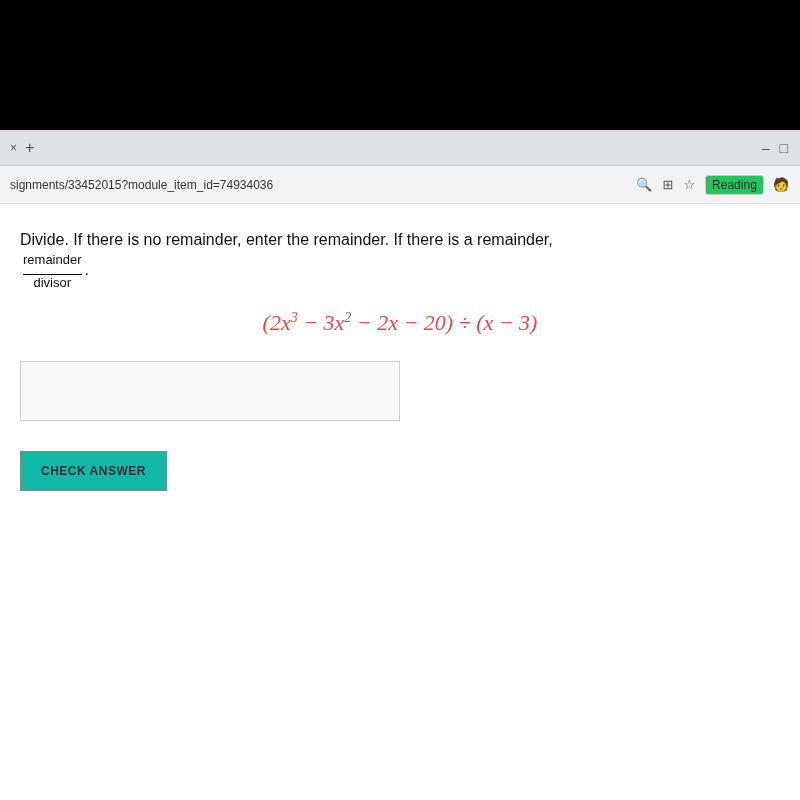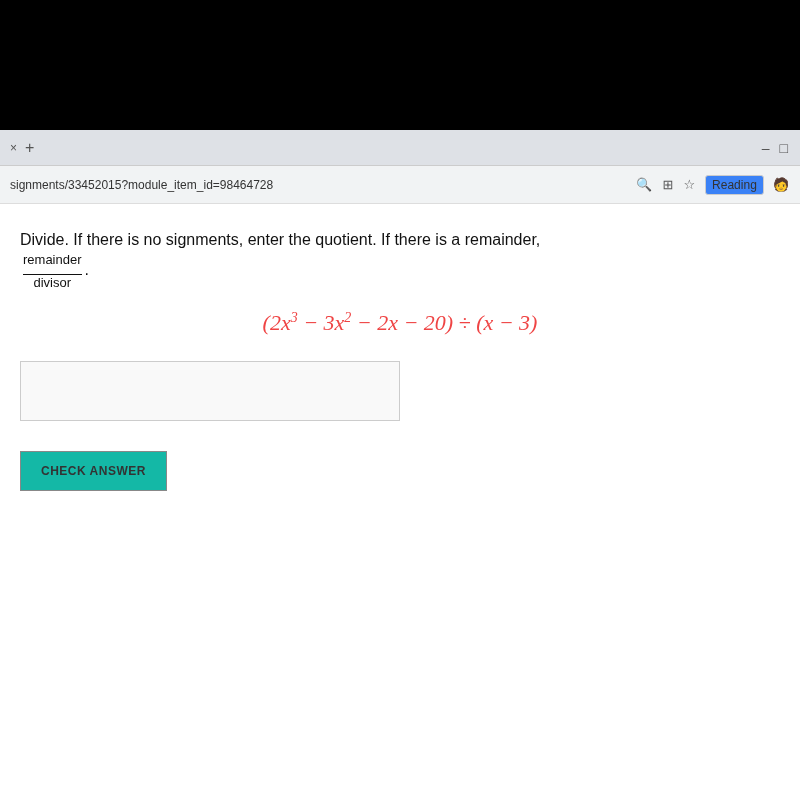--- a/index.html
+++ b/index.html
@@ -74,21 +74,21 @@
       display: flex;
       align-items: center;
       gap: 10px;
       font-size: 13px;
       color: #555;
     }
 
     .reading-label {
       font-size: 12px;
       color: #333;
-      background: #3b82f6;
+      background: #22c55e;
       border: 1px solid #ccc;
       padding: 2px 6px;
       border-radius: 3px;
     }
 
     .content-area {
       position: absolute;
       top: 204px;
       left: 0;
       right: 0;
@@ -164,35 +164,35 @@
   <span class="tab-close">×</span>
   <span class="tab-plus">+</span>
   <div class="tab-spacer"></div>
   <div class="tab-controls">
     <span>–</span>
     <span>□</span>
   </div>
 </div>
 
 <div class="address-bar-row">
-  <span class="address-text">signments/33452015?module_item_id=98464728</span>
+  <span class="address-text">signments/33452015?module_item_id=74934036</span>
   <div class="address-icons">
     <span>🔍</span>
     <span>⊞</span>
     <span>☆</span>
     <span class="reading-label">Reading</span>
     <span>🧑</span>
   </div>
 </div>
 
 <div class="content-area">
 
   
   <div class="instructions">
-    <span>Divide. If there is no signments, enter the quotient. If there is a remainder,</span><br>
+    <span>Divide. If there is no remainder, enter the remainder. If there is a remainder,</span><br>
     <span class="fraction-inline">
         <span class="fraction-numerator">remainder</span>
         <span class="fraction-denominator">divisor</span>
       </span><span>.</span>
   </div>
 
   
   <div class="math-expression">
     (2<i>x</i><sup>3</sup> − 3<i>x</i><sup>2</sup> − 2<i>x</i> − 20) ÷ (<i>x</i> − 3)
   </div>

